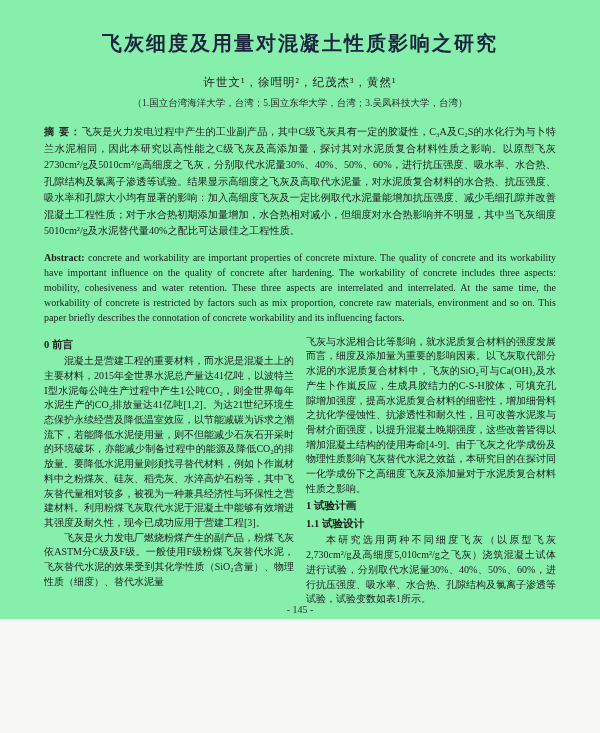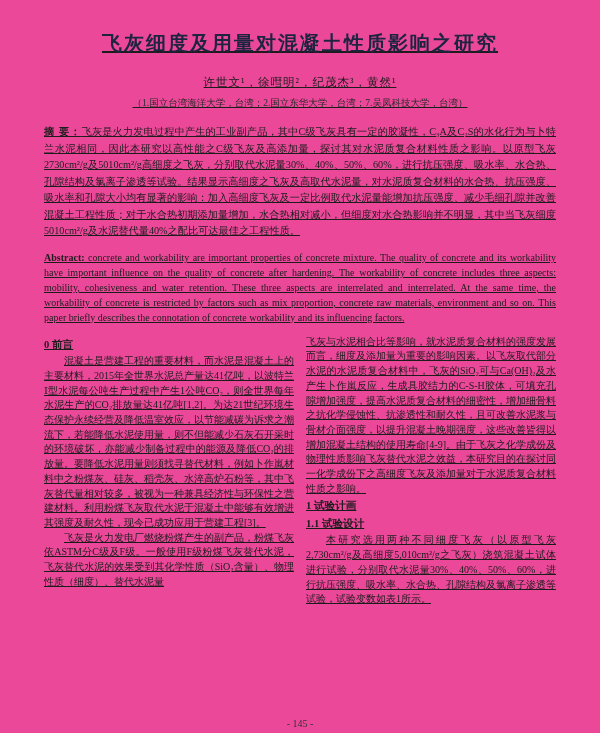--- a/index.html
+++ b/index.html
@@ -4,26 +4,25 @@
 <style>
   html, body { margin: 0; padding: 0; }
   body {
     width: 600px; height: 733px;
     background: #f6f6f4;
     font-family: "Liberation Serif", "DejaVu Serif", serif;
     color: #1c1c1c;
   }
   .page {
     position: relative;
-    width: 600px; height: 733px;
-    background: #ec4899;
+    width: 600px; height: 619px;
+    background: #86efac;
     box-sizing: border-box;
     padding: 22px 44px 0 44px;
     overflow: hidden;
-    text-decoration: underline;
   }
   .title {
     text-align: center;
     font-size: 20px;
     font-weight: bold;
     color: #1d2440;
     letter-spacing: 2px;
     margin: 8px 0 18px 0;
   }
   .authors {
@@ -80,21 +79,21 @@
 </style>
 </head>
 <body>
 
 <div class="page">
 
   <h1 class="title">飞灰细度及用量对混凝土性质影响之研究</h1>
 
   <div class="authors">许世文¹，徐嘒明²，纪茂杰³，黄然¹</div>
 
-  <div class="affiliation">（1.国立台湾海洋大学，台湾；2.国立东华大学，台湾；7.吴凤科技大学，台湾）</div>
+  <div class="affiliation">（1.国立台湾海洋大学，台湾；5.国立东华大学，台湾；3.吴凤科技大学，台湾）</div>
 
   <p class="abstract-cn"><b>摘 要：</b><span>飞灰是火力发电过程中产生的工业副产品，其中C级飞灰具有一定的胶凝性，C₃A及C₂S的水化行为与卜特兰水泥相同，因此本研究以高性能之C级飞灰及高添加量，探讨其对水泥质复合材料性质之影响。以原型飞灰2730cm²/g及5010cm²/g高细度之飞灰，分别取代水泥量30%、40%、50%、60%，进行抗压强度、吸水率、水合热、孔隙结构及氯离子渗透等试验。结果显示高细度之飞灰及高取代水泥量，对水泥质复合材料的水合热、抗压强度、吸水率和孔隙大小均有显著的影响：加入高细度飞灰及一定比例取代水泥量能增加抗压强度、减少毛细孔隙并改善混凝土工程性质；对于水合热初期添加量增加，水合热相对减小，但细度对水合热影响并不明显，其中当飞灰细度5010cm²/g及水泥替代量40%之配比可达最佳之工程性质。</span></p>
 
 
   <p class="abstract-en"><b>Abstract: </b><span>concrete and workability are important properties of concrete mixture. The quality of concrete and its workability have important influence on the quality of concrete after hardening. The workability of concrete includes three aspects: mobility, cohesiveness and water retention. These three aspects are interrelated and interrelated. At the same time, the workability of concrete is restricted by factors such as mix proportion, concrete raw materials, environment and so on. This paper briefly describes the connotation of concrete workability and its influencing factors.</span></p>
 
 
   <div class="columns">
 
     <div class="col">

